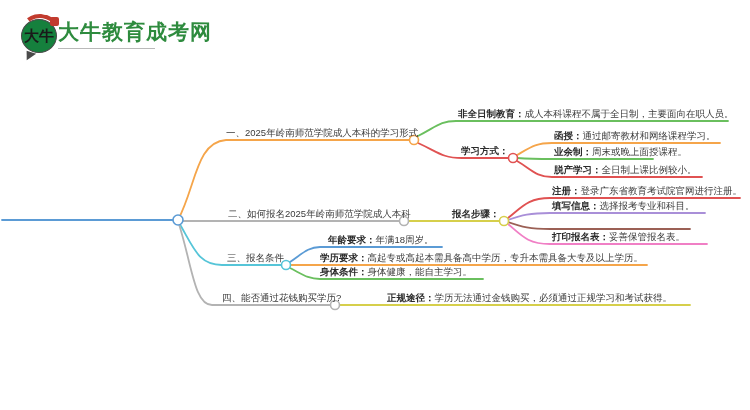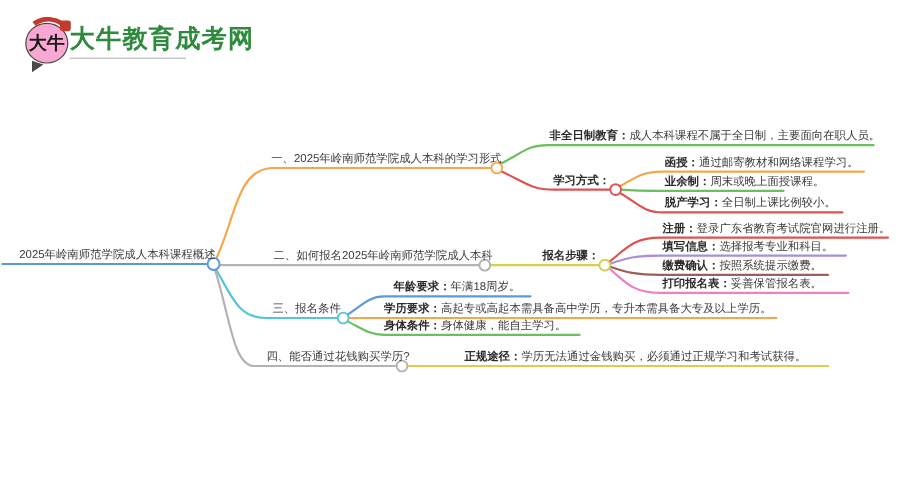--- a/index.html
+++ b/index.html
@@ -2,21 +2,21 @@
 <html><head>
 <meta charset="utf-8">
 <style>
   * { margin:0; padding:0; box-sizing:border-box; }
   body { background:#fff; font-family:"Liberation Sans","DejaVu Sans",sans-serif; }
   .canvas { position:relative; width:750px; height:410px; background:#ffffff; overflow:hidden; }
 
   
   .logo { position:absolute; left:20px; top:12px; width:220px; height:52px; cursor:pointer; }
   .logo-icon { position:absolute; left:0; top:4px; width:42px; height:44px; }
-  .bubble { position:absolute; left:1px; top:3px; width:36px; height:34px; background:#f9a8d4;
+  .bubble { position:absolute; left:1px; top:3px; width:36px; height:34px; background:#15803d;
             border:1.5px solid #4a4a4a; border-radius:50% 50% 50% 50%;
             display:flex; align-items:center; justify-content:center;
             font-weight:bold; font-size:15px; color:#1a1a1a; z-index:2; }
   .bubble-arc { position:absolute; left:-4px; top:-6px; width:44px; height:44px; border-radius:50%;
                 border:4px solid transparent; border-top-color:#c23b2e; transform:rotate(9deg); }
   .seal { position:absolute; right:-3px; top:-3px; width:9px; height:9px; background:#c23b2e; border-radius:2px; }
   .bubble-tail { position:absolute; left:5px; top:36px; width:0; height:0; z-index:1;
                  border-left:3px solid transparent; border-right:7px solid transparent;
                  border-top:9px solid #4a4a4a; transform:rotate(18deg); }
   .logo-text { position:absolute; left:38px; top:6px; }
@@ -77,23 +77,20 @@
 
     <circle cx="414" cy="140" r="4.5" fill="#fff" stroke="#f5a54a" stroke-width="1.6"></circle>
     <circle cx="513" cy="158" r="4.5" fill="#fff" stroke="#e05252" stroke-width="1.6"></circle>
     <circle cx="404" cy="221" r="4.5" fill="#fff" stroke="#b3b3b3" stroke-width="1.6"></circle>
     <circle cx="504" cy="221" r="4.5" fill="#fff" stroke="#d6cf4b" stroke-width="1.6"></circle>
     <circle cx="286" cy="265" r="4.5" fill="#fff" stroke="#56c5d8" stroke-width="1.6"></circle>
     <circle cx="335" cy="305" r="4.5" fill="#fff" stroke="#b3b3b3" stroke-width="1.6"></circle>
     <circle cx="178" cy="220" r="5" fill="#fff" stroke="#5b9bd5" stroke-width="1.6"></circle>
   </svg>
 
-  <div class="node" style="left:16px;top:206px">
-    <span>2025年岭南师范学院成人本科课程概述</span>
-  </div>
 
   <div class="node" style="left:226px;top:126px">
     <span>一、2025年岭南师范学院成人本科的学习形式</span>
   </div>
   <div class="node" style="left:458px;top:107px">
     <b>非全日制教育：</b><span>成人本科课程不属于全日制，主要面向在职人员。</span>
   </div>
   <div class="node" style="left:461px;top:144px">
     <b>学习方式：</b>
   </div>
@@ -112,23 +109,20 @@
   </div>
   <div class="node" style="left:452px;top:207px">
     <b>报名步骤：</b>
   </div>
   <div class="node" style="left:552px;top:184px">
     <b>注册：</b><span>登录广东省教育考试院官网进行注册。</span>
   </div>
   <div class="node" style="left:552px;top:199px">
     <b>填写信息：</b><span>选择报考专业和科目。</span>
   </div>
-  <div class="node" style="left:552px;top:215px">
-    <b>缴费确认：</b><span>按照系统提示缴费。</span>
-  </div>
   <div class="node" style="left:552px;top:230px">
     <b>打印报名表：</b><span>妥善保管报名表。</span>
   </div>
 
   <div class="node" style="left:227px;top:251px">
     <span>三、报名条件</span>
   </div>
   <div class="node" style="left:328px;top:233px">
     <b>年龄要求：</b><span>年满18周岁。</span>
   </div>

